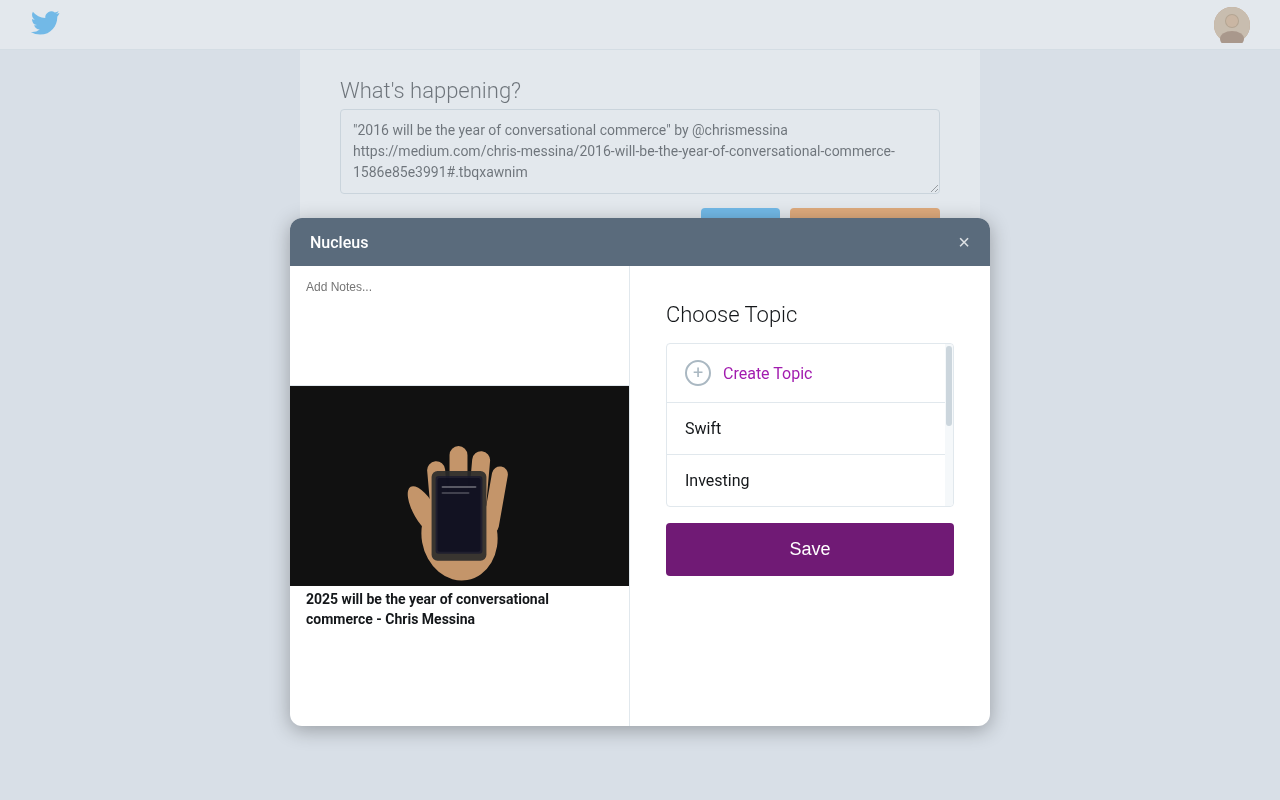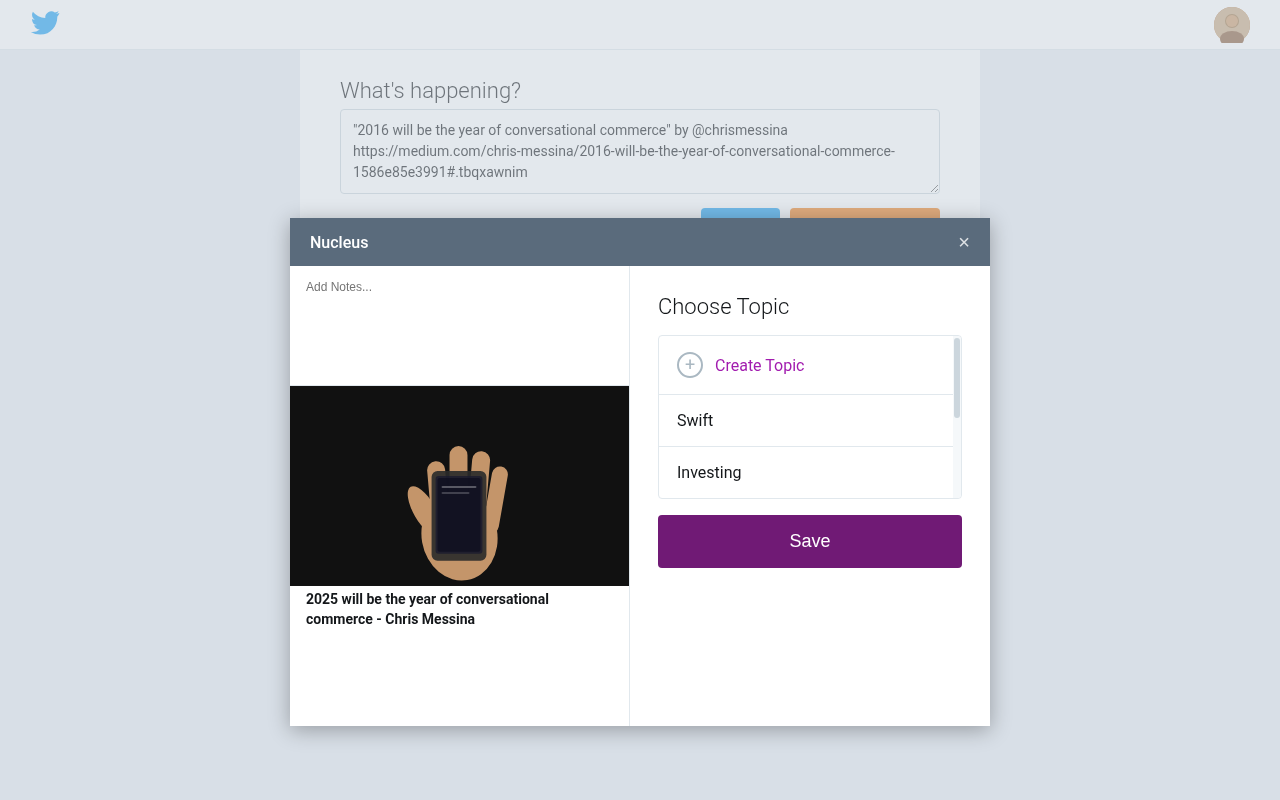--- a/index.html
+++ b/index.html
@@ -104,21 +104,21 @@
     }
 
     
     .nucleus-modal {
       position: absolute;
       top: 218px;
       left: 50%;
       transform: translateX(-50%);
       width: 700px;
       background: #fff;
-      border-radius: 0;
+      border-radius: 12px;
       overflow: hidden;
       z-index: 20;
       box-shadow: 0 4px 20px rgba(0,0,0,0.3);
     }
 
     .modal-header {
       background: #5a6b7c;
       color: #fff;
       padding: 14px 20px;
       display: flex;
@@ -208,21 +208,21 @@
       padding: 4px 16px 16px;
       font-size: 14px;
       font-weight: bold;
       color: #14171a;
       line-height: 1.4;
     }
 
     
     .right-panel {
       flex: 1;
-      padding: 28px;
+      padding: 36px;
       display: flex;
       flex-direction: column;
     }
 
     .choose-topic-title {
       font-size: 22px;
       color: #14171a;
       margin-bottom: 16px;
       font-weight: 300;
     }

